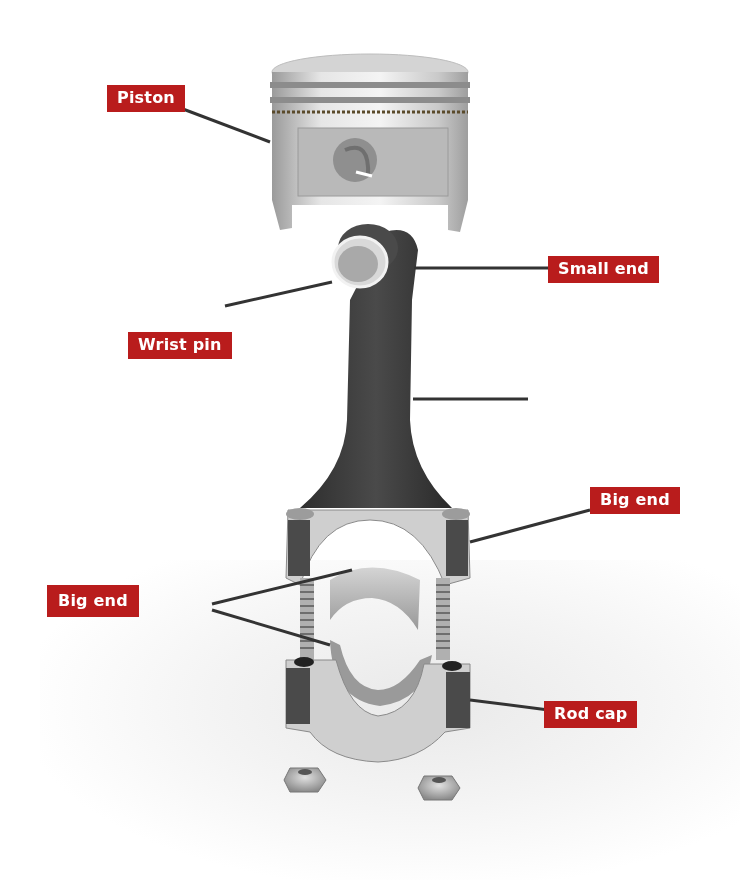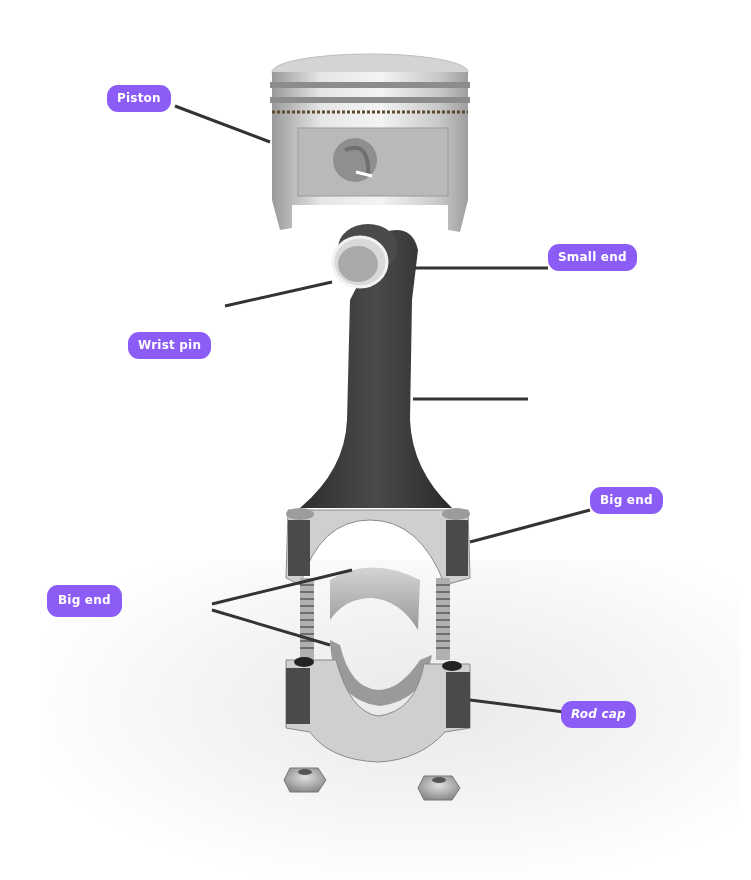--- a/index.html
+++ b/index.html
@@ -1,22 +1,22 @@
 <!DOCTYPE html>
 <html><head>
 <meta charset="utf-8">
 <style>
   html, body { margin: 0; padding: 0; }
   body { width: 751px; height: 880px; background: #ffffff; position: relative; overflow: hidden; font-family: "DejaVu Sans", sans-serif; }
   .stage { position: absolute; left: 0; top: 0; width: 751px; height: 880px; }
   .floor { position: absolute; left: 40px; top: 560px; width: 700px; height: 320px;
            background: radial-gradient(ellipse at 55% 45%, #e9e9e9 0%, #f4f4f4 40%, #ffffff 75%); }
   svg.art { position: absolute; left: 0; top: 0; }
-  .label { position: absolute; background: #8b5cf6; color: #ffffff; font-size: 12px; font-weight: bold;
-           padding: 3px 10px 4px 10px; line-height: 20px; border-radius: 11px; white-space: nowrap; letter-spacing: 0.2px; }
+  .label { position: absolute; background: #b91c1c; color: #ffffff; font-size: 16px; font-weight: bold;
+           padding: 3px 10px 4px 10px; line-height: 20px; border-radius: 0; white-space: nowrap; letter-spacing: 0.2px; }
   .label.multi { line-height: 21px; padding: 5px 11px 6px 11px; }
   .label span { display: block; }
 </style>
 </head>
 <body>
 
 <div class="stage">
   <div class="floor"></div>
 
   <svg class="art" width="751" height="880" viewBox="0 0 751 880">
@@ -108,25 +108,25 @@
       <line x1="470" y1="700" x2="564" y2="712"></line>
     </g>
   </svg>
 
   <div class="label" style="left:107px; top:85px;">
       <span>Piston</span>
     </div>
   <div class="label" style="left:128px; top:295px;margin-top:37px;">
       <span>Wrist pin</span>
     </div>
-  <div class="label" style="left:548px; top:244px;">
+  <div class="label" style="left:548px; top:256px;">
       <span>Small end</span>
     </div>
   <div class="label" style="left:590px; top:487px;">
       <span>Big end</span>
     </div>
   <div class="label multi" style="left:47px; top:585px;">
     <span>Big end</span>
   </div>
-  <div class="label" style="left:561px; top:701px;font-style:italic;">
+  <div class="label" style="left:544px; top:701px;">
       <span>Rod cap</span>
     </div>
 </div>
 
 </body></html>

